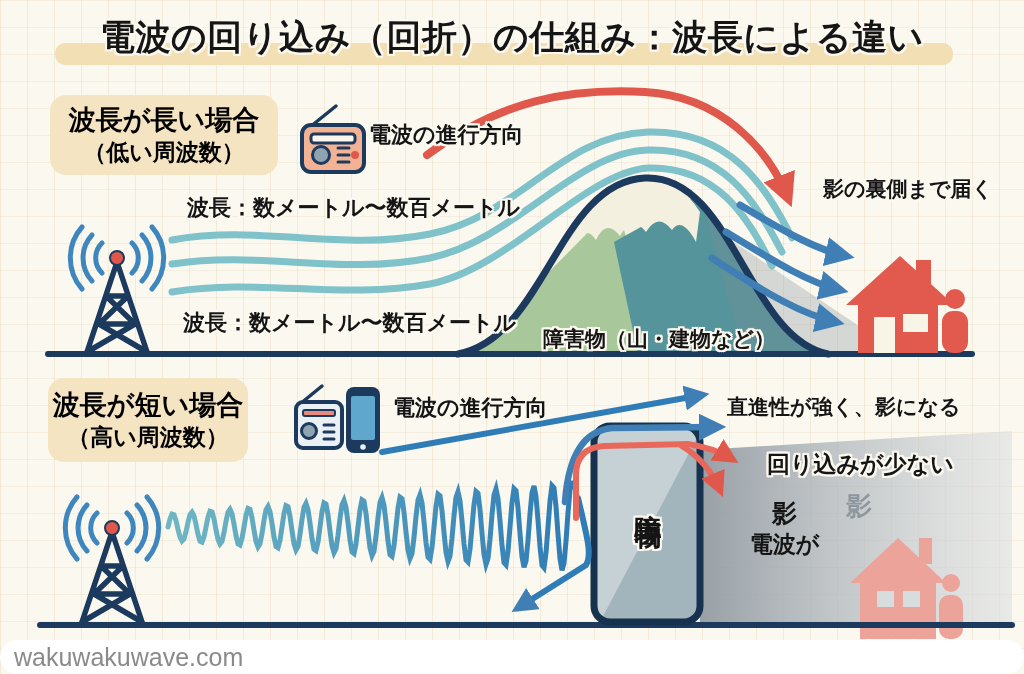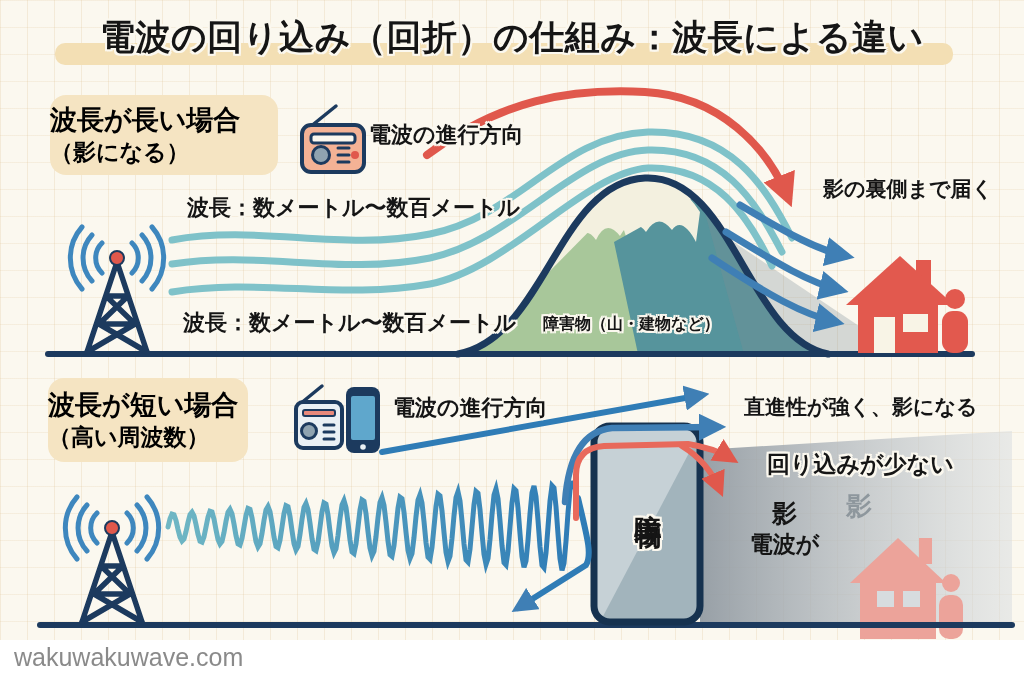--- a/index.html
+++ b/index.html
@@ -10,30 +10,30 @@
       linear-gradient(to right, rgba(225,198,158,.28) 1px, transparent 1px),
       linear-gradient(to bottom, rgba(225,198,158,.22) 1px, transparent 1px);
     background-size:27px 27px;
     font-family:"Liberation Sans", sans-serif;
   }
   #art{position:absolute;left:0;top:0;z-index:1;}
   .txt{position:absolute;z-index:3;color:#151515;font-weight:800;white-space:nowrap;}
   .halo{text-shadow:-2px -2px 0 #FBF8EF,2px -2px 0 #FBF8EF,-2px 2px 0 #FBF8EF,2px 2px 0 #FBF8EF,0 2px 0 #FBF8EF,0 -2px 0 #FBF8EF,2px 0 0 #FBF8EF,-2px 0 0 #FBF8EF;}
   #title-bar{position:absolute;left:55px;top:43px;width:898px;height:22px;background:#F3DFB4;border-radius:10px;z-index:2;}
   #title{left:0;right:0;top:14px;text-align:center;font-size:35px;font-weight:900;letter-spacing:.5px;}
-  .case-box{position:absolute;z-index:3;background:#F5E4C2;border-radius:16px;display:flex;flex-direction:column;align-items:flex-start;justify-content:center;line-height:1.25;}
+  .case-box{position:absolute;z-index:3;background:#F5E4C2;border-radius:16px;display:flex;flex-direction:column;align-items:center;justify-content:center;line-height:1.25;}
   .case-box .l1{font-size:27px;font-weight:800;}
   .case-box .l2{font-size:23px;font-weight:800;}
   #case-top{left:50px;top:95px;width:228px;height:80px;}
   #case-bottom{left:48px;top:378px;width:200px;height:84px;}
   #shadow-col{left:702px;top:497px;width:165px;text-align:center;line-height:1.3;font-size:23px;}
   #shadow-col .big{font-size:25px;}
   #v-obstacle{left:630px;top:492px;font-size:27px;writing-mode:vertical-rl;text-orientation:upright;letter-spacing:4px;}
   #gray-kage{left:846px;top:489px;font-size:26px;color:#8E979D;}
-  #footer{position:absolute;left:0;top:640px;width:1024px;height:34px;background:#ffffff;z-index:4;}
+  #footer{position:absolute;left:0;top:640px;width:1024px;height:34px;background:#ffffff;z-index:4;border-radius:17px;}
   #footer-text{position:absolute;left:14px;top:3px;font-size:25px;color:#8A8A8A;font-weight:400;white-space:nowrap;}
   .tw{stroke:#1C3A5E;stroke-width:5.5;fill:none;stroke-linecap:round;stroke-linejoin:round;}
   .ta{stroke:#3E87BE;stroke-width:5;fill:none;stroke-linecap:round;}
 </style>
 </head>
 <body>
 
 <div id="stage">
 
   <svg id="art" width="1024" height="640" viewBox="0 0 1024 640">
@@ -165,36 +165,36 @@
       <rect x="351" y="396" width="24" height="44" rx="2" fill="#5FA7CC"></rect>
       <circle cx="363" cy="447" r="2.8" fill="#EAF0F4"></circle>
     </g>
   </svg>
 
   <div id="title-bar"></div>
   <div id="title" class="txt halo">電波の回り込み（回折）の仕組み：波長による違い</div>
 
   <div id="case-top" class="case-box">
     <div class="l1">波長が長い場合</div>
-    <div class="l2">（影になる）</div>
+    <div class="l2">（低い周波数）</div>
   </div>
 
   <div class="txt halo" style="left:369px;top:120px;font-size:22px;">電波の進行方向</div>
   <div class="txt halo" style="left:187px;top:193px;font-size:22px;">波長：数メートル〜数百メートル</div>
   <div class="txt halo" style="left:183px;top:308px;font-size:22px;">波長：数メートル〜数百メートル</div>
   <div class="txt halo" style="left:823px;top:175px;font-size:21px;">影の裏側まで届く</div>
-  <div class="txt halo" style="left:543px;top:314px;font-size:16px;">障害物（山・建物など）</div>
+  <div class="txt halo" style="left:543px;top:325px;font-size:21px;">障害物（山・建物など）</div>
 
   <div id="case-bottom" class="case-box">
     <div class="l1">波長が短い場合</div>
     <div class="l2">（高い周波数）</div>
   </div>
 
   <div class="txt halo" style="left:393px;top:393px;font-size:22px;">電波の進行方向</div>
-  <div class="txt halo" style="left:744px;top:393px;font-size:21px;">直進性が強く、影になる</div>
+  <div class="txt halo" style="left:727px;top:393px;font-size:21px;">直進性が強く、影になる</div>
   <div class="txt halo" style="left:767px;top:449px;font-size:23px;">回り込みが少ない</div>
   <div id="v-obstacle" class="txt halo">障害物</div>
   <div id="gray-kage" class="txt">影</div>
 
   <div id="shadow-col" class="txt" style="white-space:normal;">
     <div class="big">影</div>
     <div>電波が</div>
   </div>
 
   <div id="footer">

